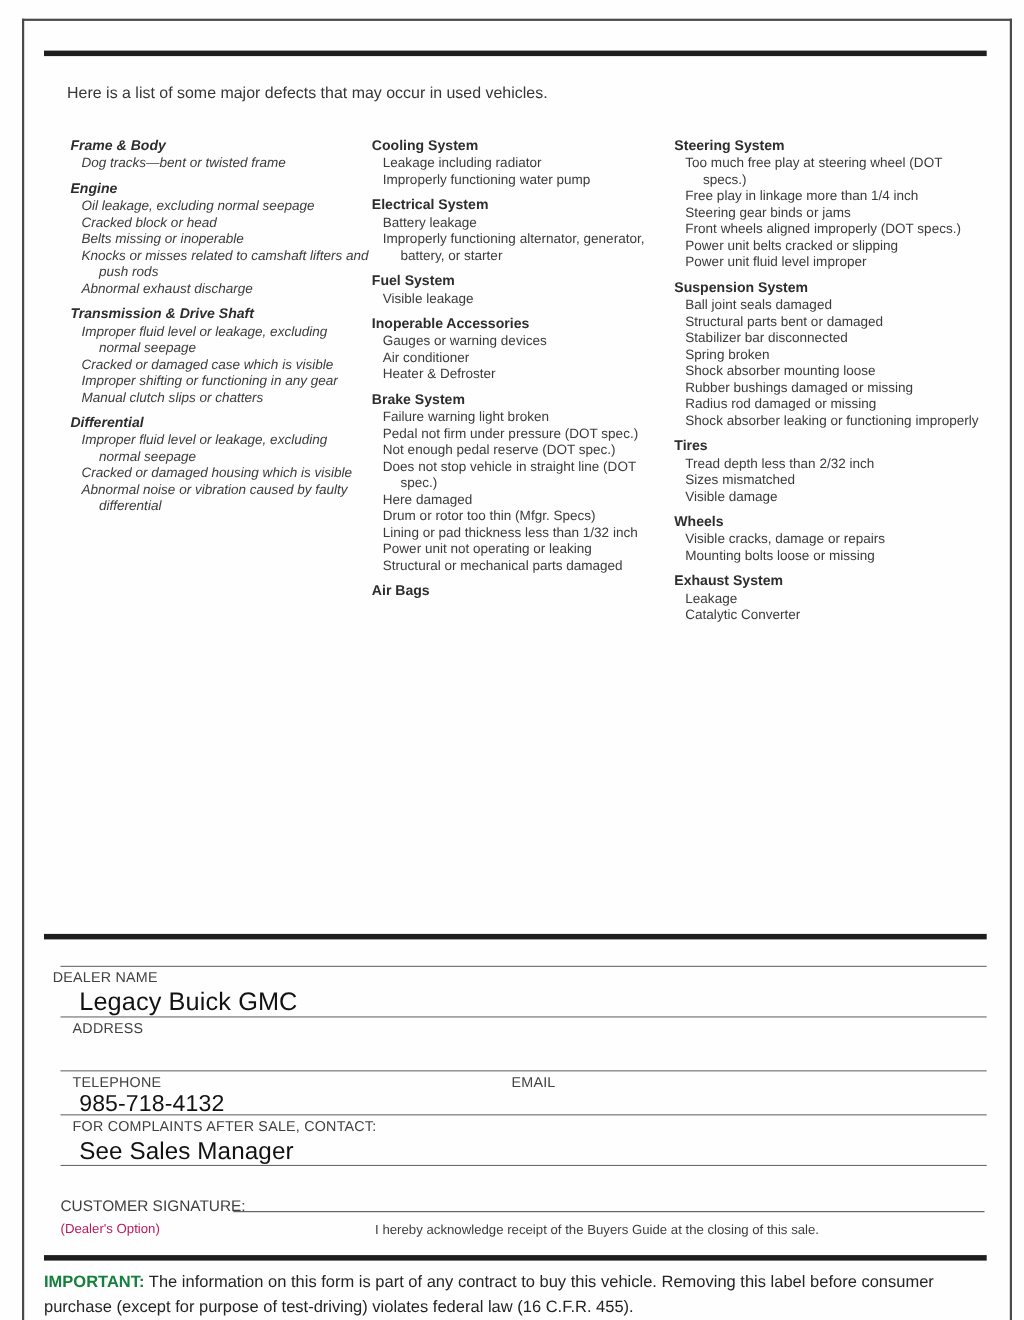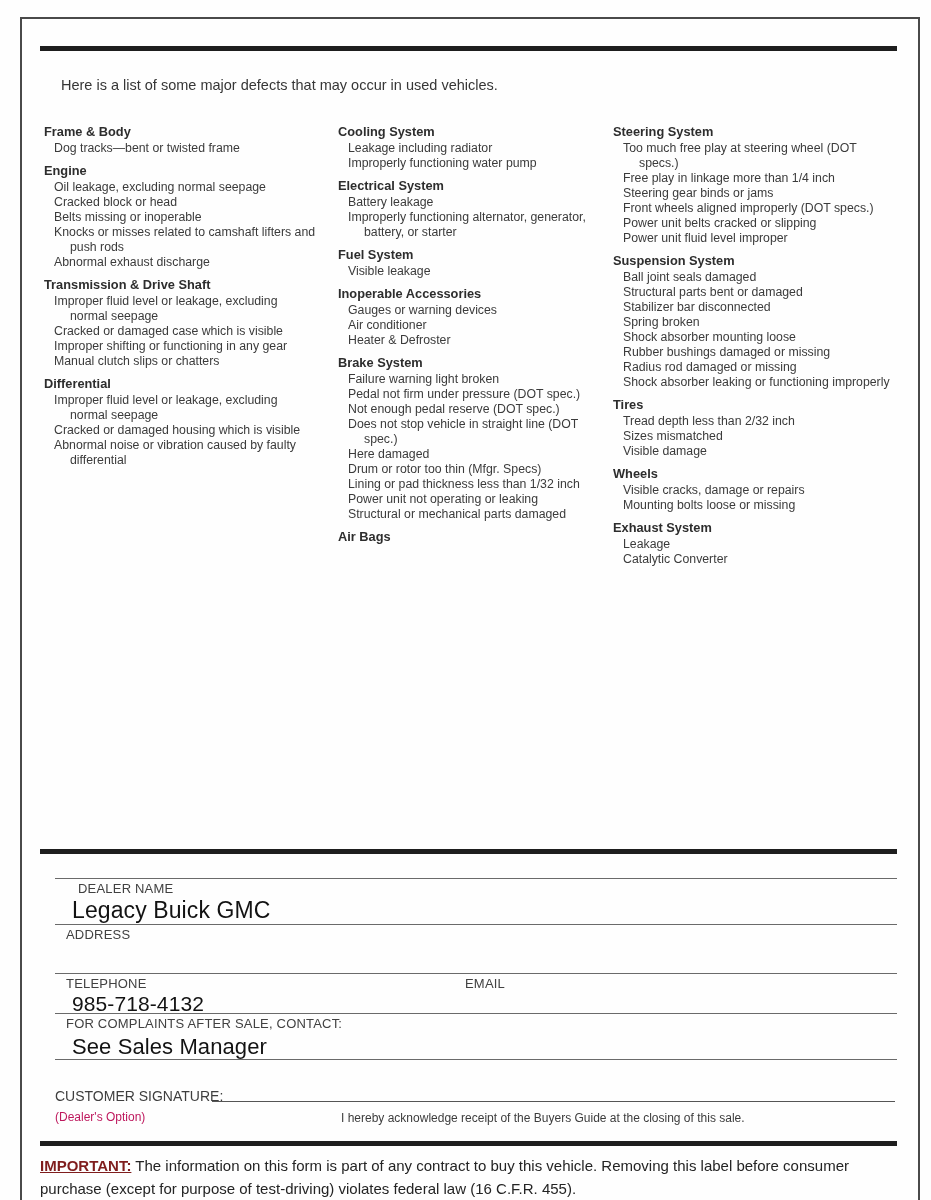--- a/index.html
+++ b/index.html
@@ -19,21 +19,21 @@
   .bar.mid { top:849px; }
   .bar.bottom { top:1141px; }
 
   .intro {
     position:absolute; left:61px; top:77px;
     font-size:14.5px; color:#363636;
   }
 
   
   .col { position:absolute; top:124px; }
-  .col1 { left:44px;  width:274px; }
+  .col1 { left:64px;  width:274px;font-style:italic; }
   .col2 { left:338px; width:272px; }
   .col3 { left:613px; width:282px; }
   .sec-title {
     font-weight:bold; font-size:12.8px; color:#2d2d2d;
     line-height:16px; margin:7px 0 1px 0;
   }
   .col .sec-title:first-child { margin-top:0; }
   .item {
     font-size:12.3px; color:#3b3b3b; line-height:15px;
     padding-left:26px; text-indent:-16px;
@@ -49,21 +49,21 @@
   }
   .sig-label { position:absolute; left:55px; top:1088px; font-size:14px; color:#3e3e3e; }
   .sig-line  { position:absolute; left:212px; top:1101px; width:683px; border-top:1.5px solid #555; height:0; }
   .sig-sub   { position:absolute; left:55px; top:1110px; font-size:12px; color:#be185d; }
   .sig-note  { position:absolute; left:341px; top:1111px; font-size:12px; color:#3c3c3c; }
 
   .important {
     position:absolute; left:40px; top:1154px; width:858px;
     font-size:15px; line-height:23px; color:#242424;
   }
-  .important b { color:#7f1d1d;text-decoration:underline; }
+  .important b { color:#15803d; }
 </style>
 </head>
 <body>
 
 <div class="page">
   <div class="frame"></div>
   <div class="bar top"></div>
 
   <div class="intro">Here is a list of some major defects that may occur in used vehicles.</div>
 
@@ -136,21 +136,21 @@
       <div class="item">Visible cracks, damage or repairs</div>
       <div class="item">Mounting bolts loose or missing</div>
       <div class="sec-title">Exhaust System</div>
       <div class="item">Leakage</div>
       <div class="item">Catalytic Converter</div>
     </div>
 
   <div class="bar mid"></div>
 
   <div class="fline" style="top:878px"></div>
-  <div class="flabel" style="left:78px; top:881px">DEALER NAME</div>
+  <div class="flabel" style="left:48px; top:881px">DEALER NAME</div>
   <div class="fvalue" style="left:72px; top:897px; font-size:23px">Legacy Buick GMC</div>
 
   <div class="fline" style="top:924px"></div>
   <div class="flabel" style="left:66px; top:927px">ADDRESS</div>
 
   <div class="fline" style="top:973px"></div>
   <div class="flabel" style="left:66px; top:976px">TELEPHONE</div>
   <div class="flabel" style="left:465px; top:976px">EMAIL</div>
   <div class="fvalue" style="left:72px; top:992px">985-718-4132</div>
   <div class="fvalue" style="left:472px; top:992px"></div>

